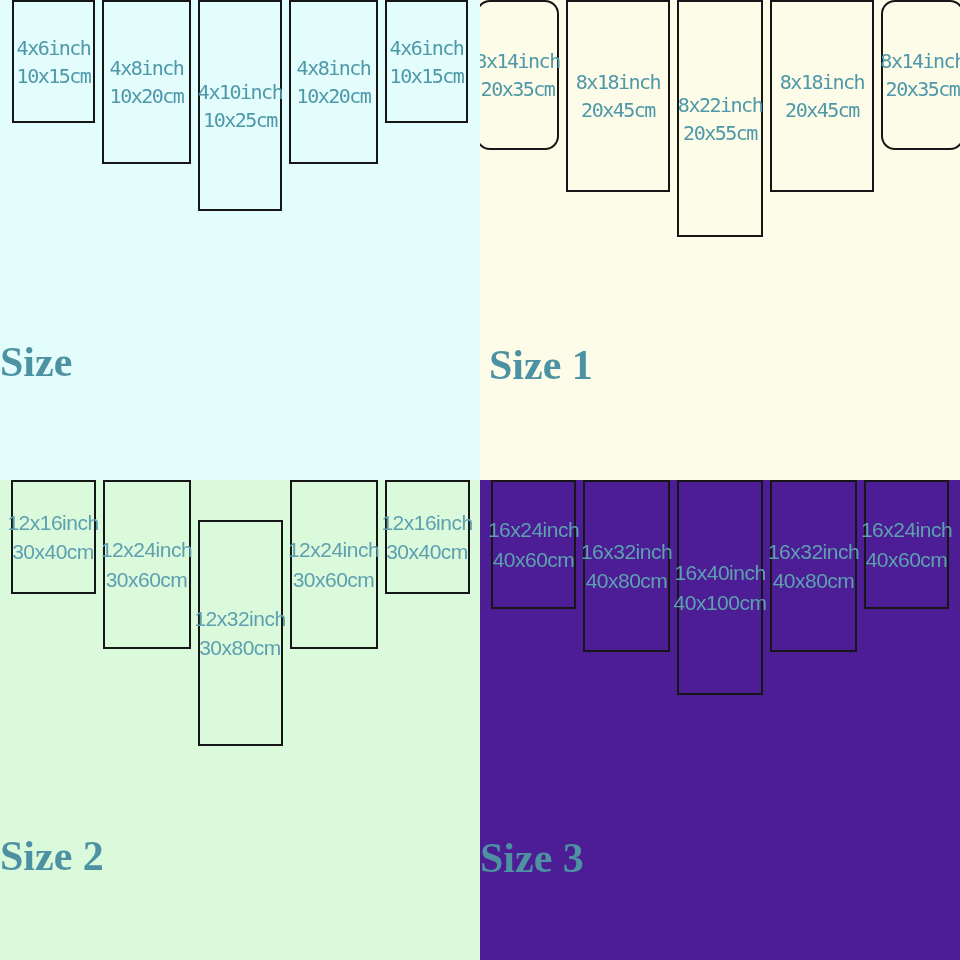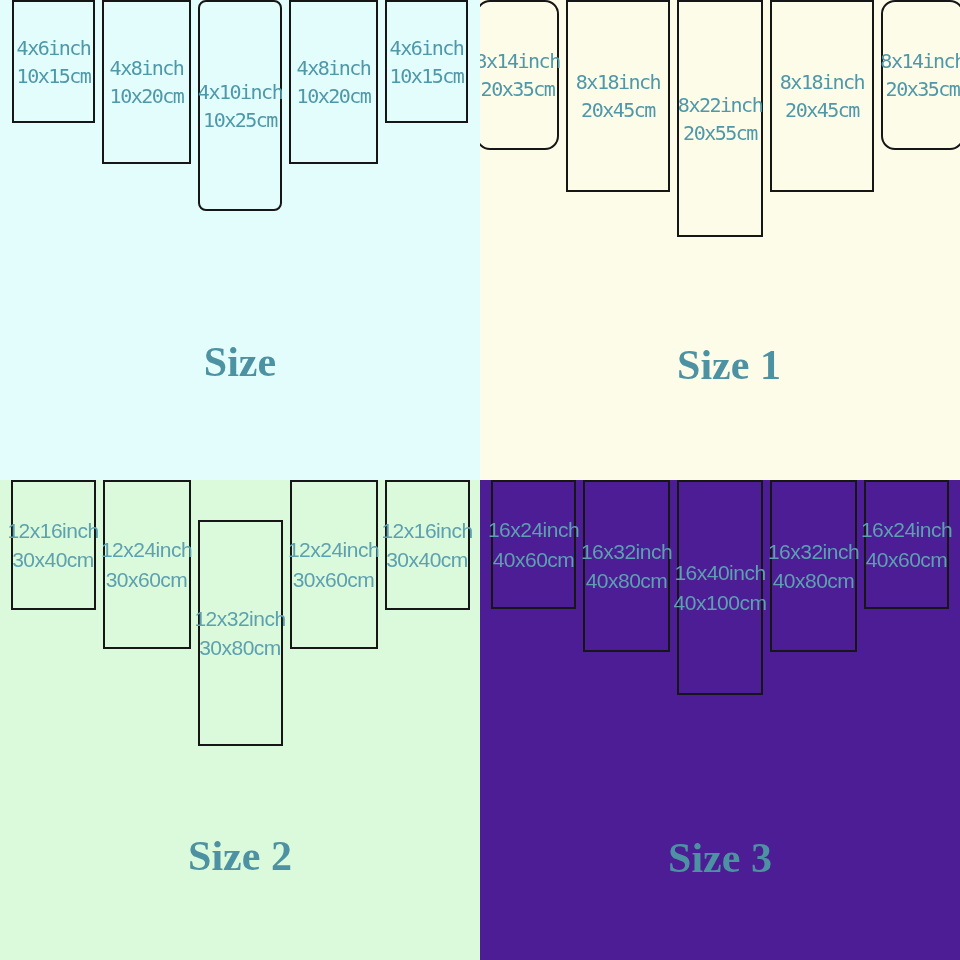--- a/index.html
+++ b/index.html
@@ -29,27 +29,27 @@
   .panel {
     box-sizing: border-box;
     border: 2px solid #161616;
     display: flex; flex-direction: column;
     justify-content: center; align-items: center;
     flex: 0 0 auto;
   }
   
   .q1 .p1, .q1 .p5 { width: 83px; height: 123px; }
   .q1 .p2, .q1 .p4 { width: 89px; height: 164px; }
-  .q1 .p3          { width: 84px; height: 211px; border-radius: 8px; }
+  .q1 .p3          { width: 84px; height: 211px; }
 
   .q2 .p1, .q2 .p5 { width: 83px; height: 150px; border-radius: 14px; }
   .q2 .p2, .q2 .p4 { width: 104px; height: 192px; }
   .q2 .p3          { width: 86px; height: 237px; }
 
-  .q3 .p1, .q3 .p5 { width: 85px; height: 130px; }
+  .q3 .p1, .q3 .p5 { width: 85px; height: 114px; }
   .q3 .p2, .q3 .p4 { width: 88px; height: 169px; }
   .q3 .p3          { width: 85px; height: 226px; margin-top: 40px; }
 
   .q4 .p1, .q4 .p5 { width: 85px; height: 129px; }
   .q4 .p2, .q4 .p4 { width: 87px; height: 172px; }
   .q4 .p3          { width: 86px; height: 215px; }
 
   .panel .line { white-space: nowrap; line-height: 1.4; }
 
   
@@ -60,21 +60,20 @@
   }
   
   .q3 .line, .q4 .line {
     font-family: "Liberation Sans", sans-serif;
     font-size: 21px; letter-spacing: -0.5px;
     color: #5da0b0;
   }
 
   .quadrant-title {
     position: absolute; left: 0; width: 100%;
-    text-align: center;
     font-family: "Liberation Serif", serif;
     font-weight: bold;
     font-size: 42px;
     color: #4d92a3;
   }
   .q1 .quadrant-title { top: 338px; }
   .q2 .quadrant-title { top: 341px; padding-left: 9px; }
   .q3 .quadrant-title { top: 352px; }
   .q4 .quadrant-title { top: 354px; }
 </style>

